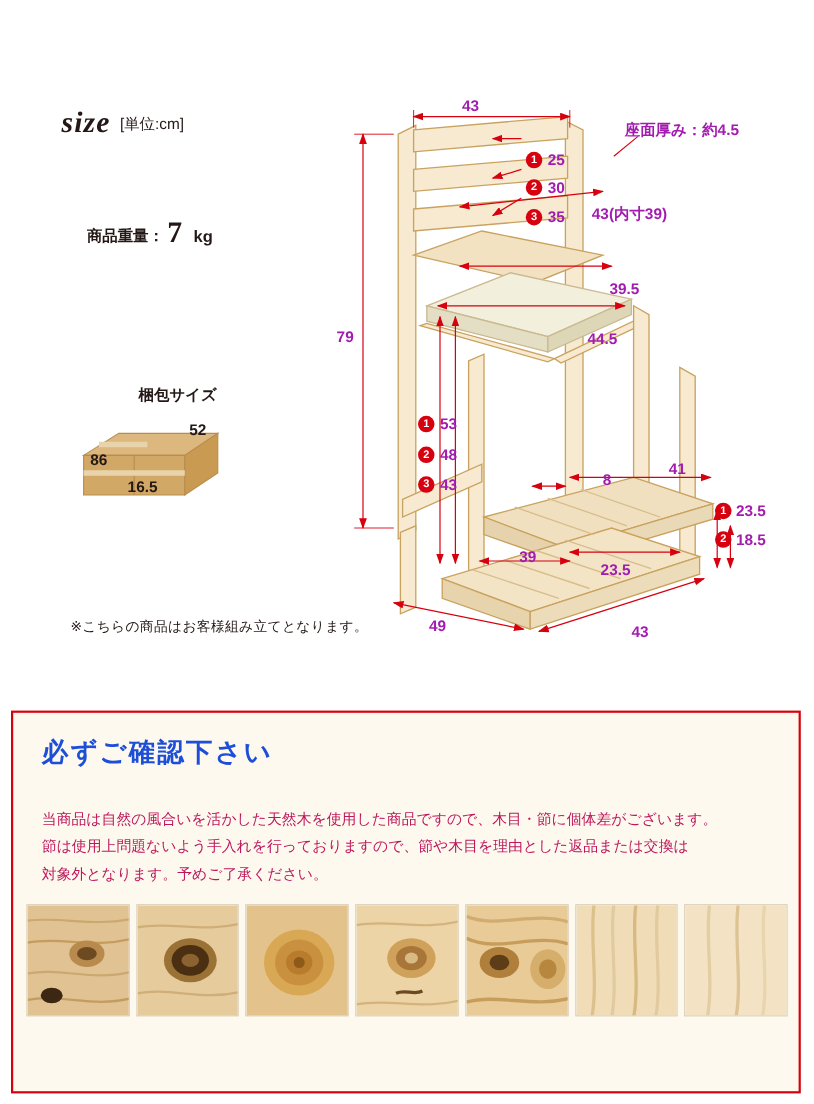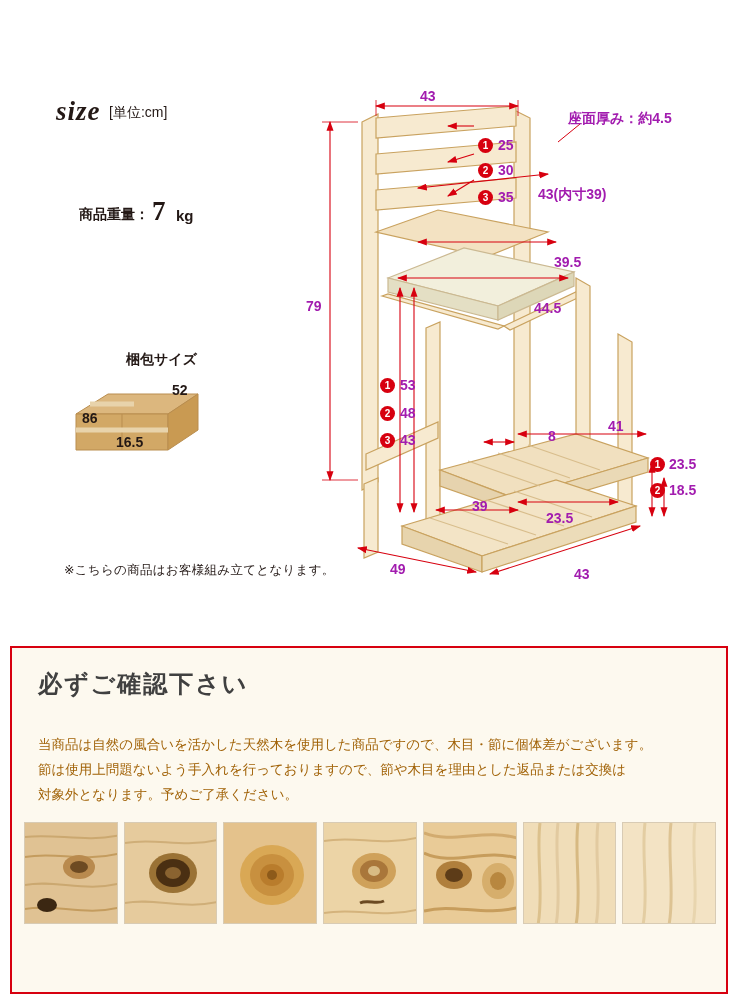--- a/index.html
+++ b/index.html
@@ -59,26 +59,26 @@
     font-family:"Liberation Sans",sans-serif;
   }
 
   
   .confirm-box{
     position:absolute;left:10px;top:646px;width:718px;height:348px;
     border:2px solid #d7000f;background:#fdf9ef;box-sizing:border-box;
   }
   .confirm-title{
     position:absolute;left:38px;top:668px;font-size:24px;font-weight:bold;
-    color:#404040;font-family:"Liberation Serif","DejaVu Serif",serif;
+    color:#1d4ed8;font-family:"Liberation Serif","DejaVu Serif",serif;
     letter-spacing:2px;
   }
   .confirm-body{
     position:absolute;left:38px;top:732px;width:660px;
-    font-size:13.5px;line-height:25px;color:#a16207;
+    font-size:13.5px;line-height:25px;color:#be185d;
   }
   .photos{
     position:absolute;left:24px;top:822px;width:692px;height:102px;
     display:flex;gap:6px;
   }
   .photo{
     width:96px;height:102px;border:1px solid #d8cbb4;box-sizing:border-box;
     position:relative;overflow:hidden;
   }
   svg{display:block;}

